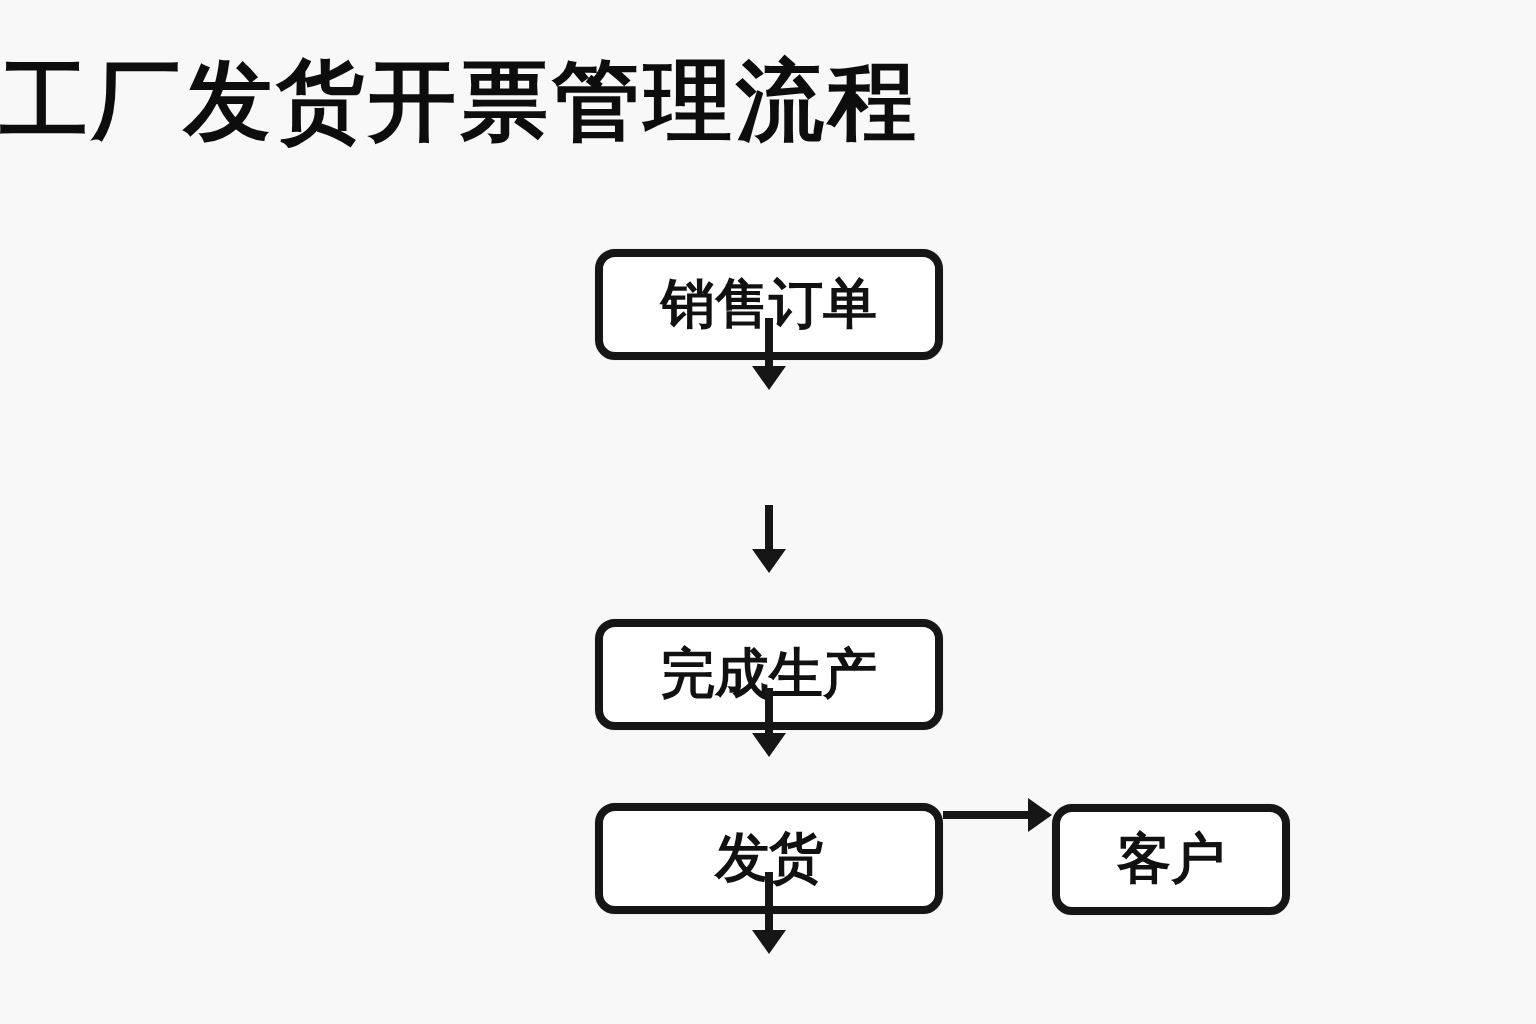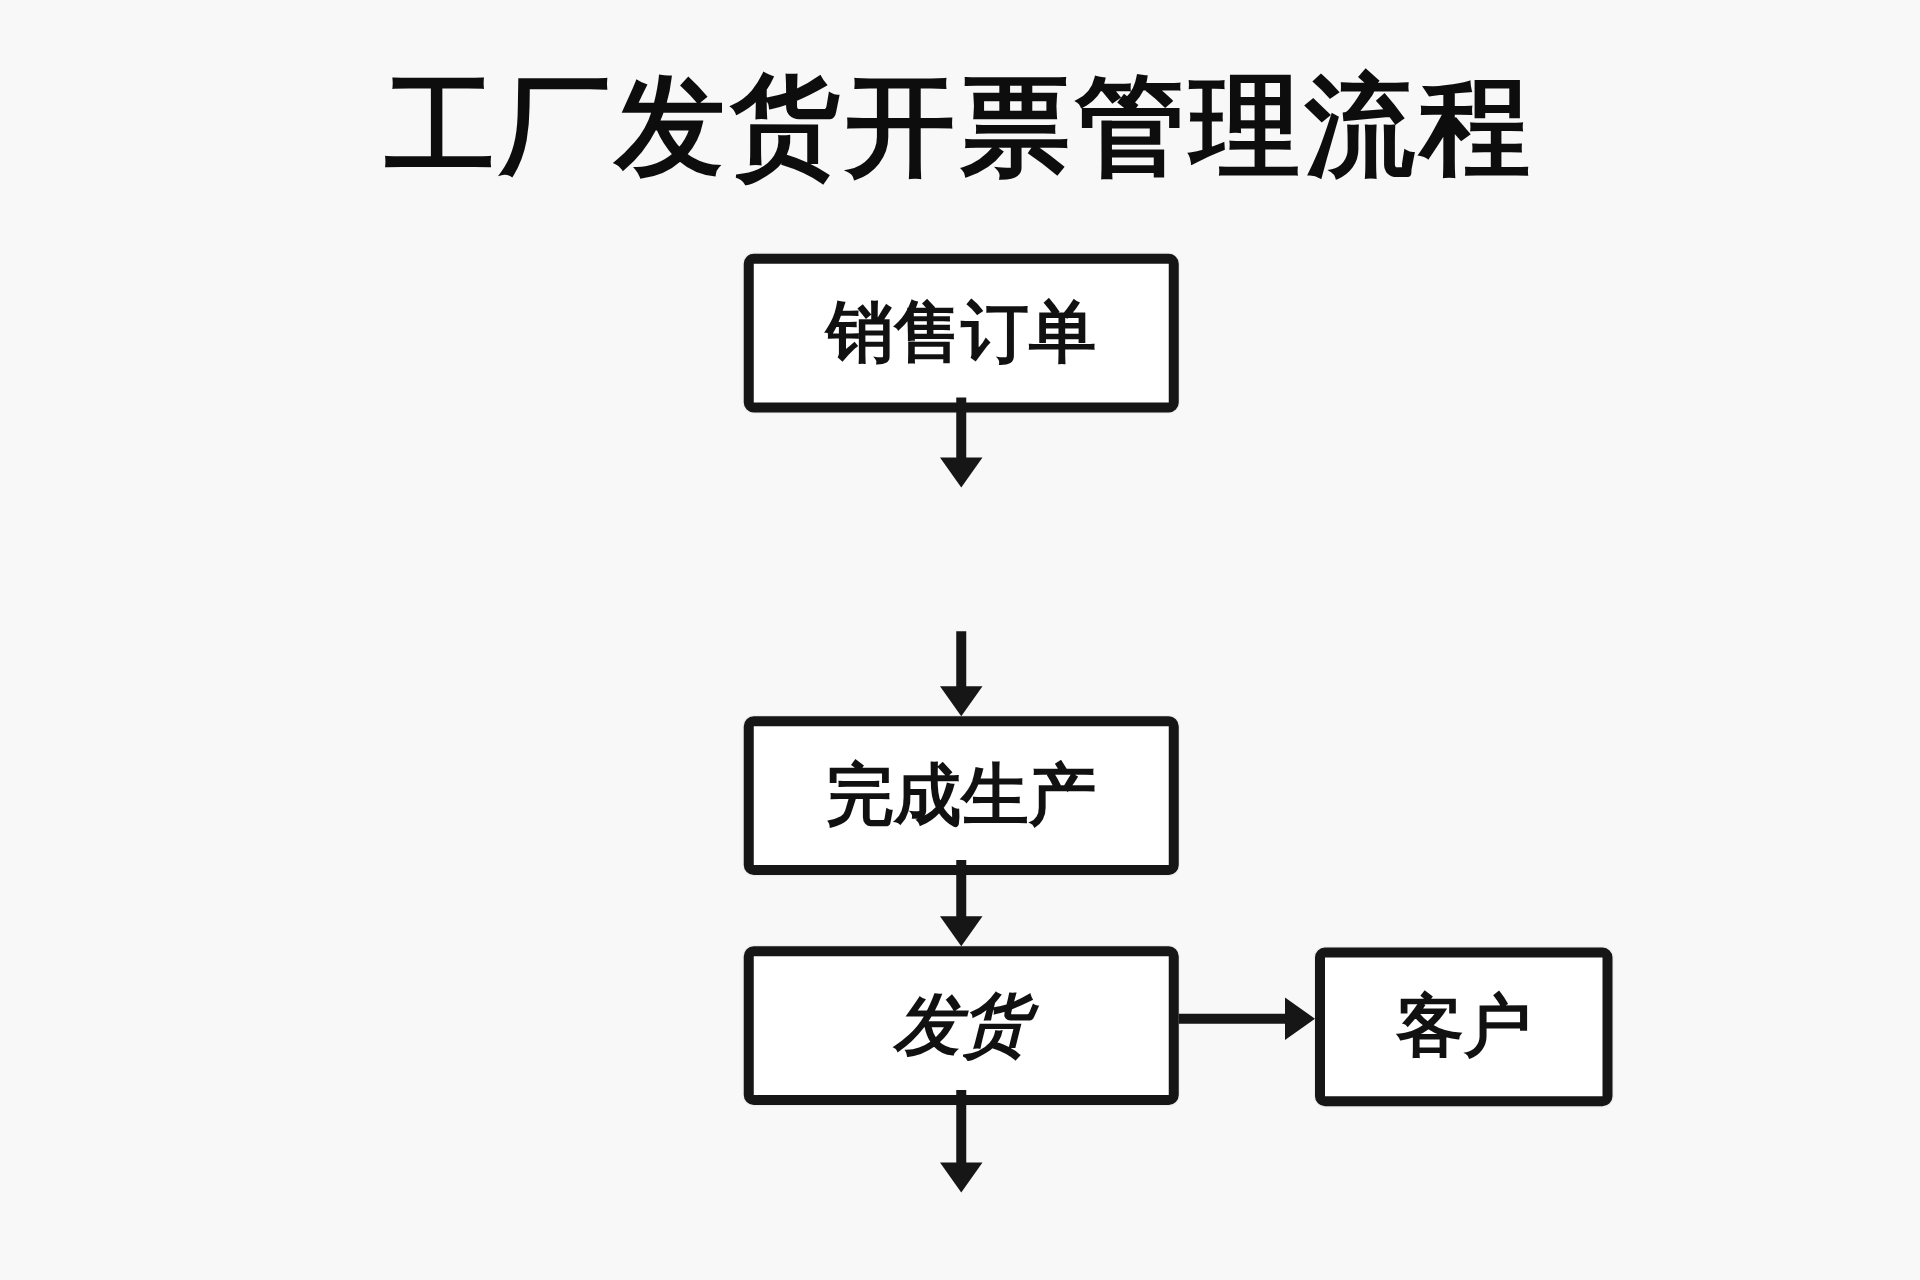--- a/index.html
+++ b/index.html
@@ -17,47 +17,47 @@
   .stage {
     position: relative;
     width: 1536px;
     height: 1024px;
   }
   .diagram-title {
     position: absolute;
     left: 0;
     right: 0;
     top: 48px;
-    text-align: center;
     font-size: 88px;
     font-weight: 900;
     letter-spacing: 4px;
     color: #0d0d0d;
     line-height: 1.2;
   }
   .node {
     position: absolute;
     box-sizing: border-box;
     width: 348px;
-    height: 127px;
+    height: 111px;
     background: #ffffff;
     border: 8px solid #161616;
-    border-radius: 8px;
+    border-radius: 20px;
     display: flex;
     align-items: center;
     justify-content: center;
     font-size: 54px;
     font-weight: 800;
     color: #111111;
     box-shadow: 0 0 0 1px rgba(0,0,0,0.04);
+    margin-top: 46px;
   }
   .node-sales    { left: 595px; top: 203px; }
   .node-arrange  { left: 595px; top: 390px; }
   .node-complete { left: 595px; top: 573px; }
-  .node-ship     { left: 595px; top: 757px; font-style: italic; }
+  .node-ship     { left: 595px; top: 757px; }
   .node-customer { left: 1052px; top: 758px; width: 238px; justify-content: center; }
 
   .vline {
     position: absolute;
     width: 8px;
     background: #161616;
     left: 765px;
   }
   .hline {
     position: absolute;

